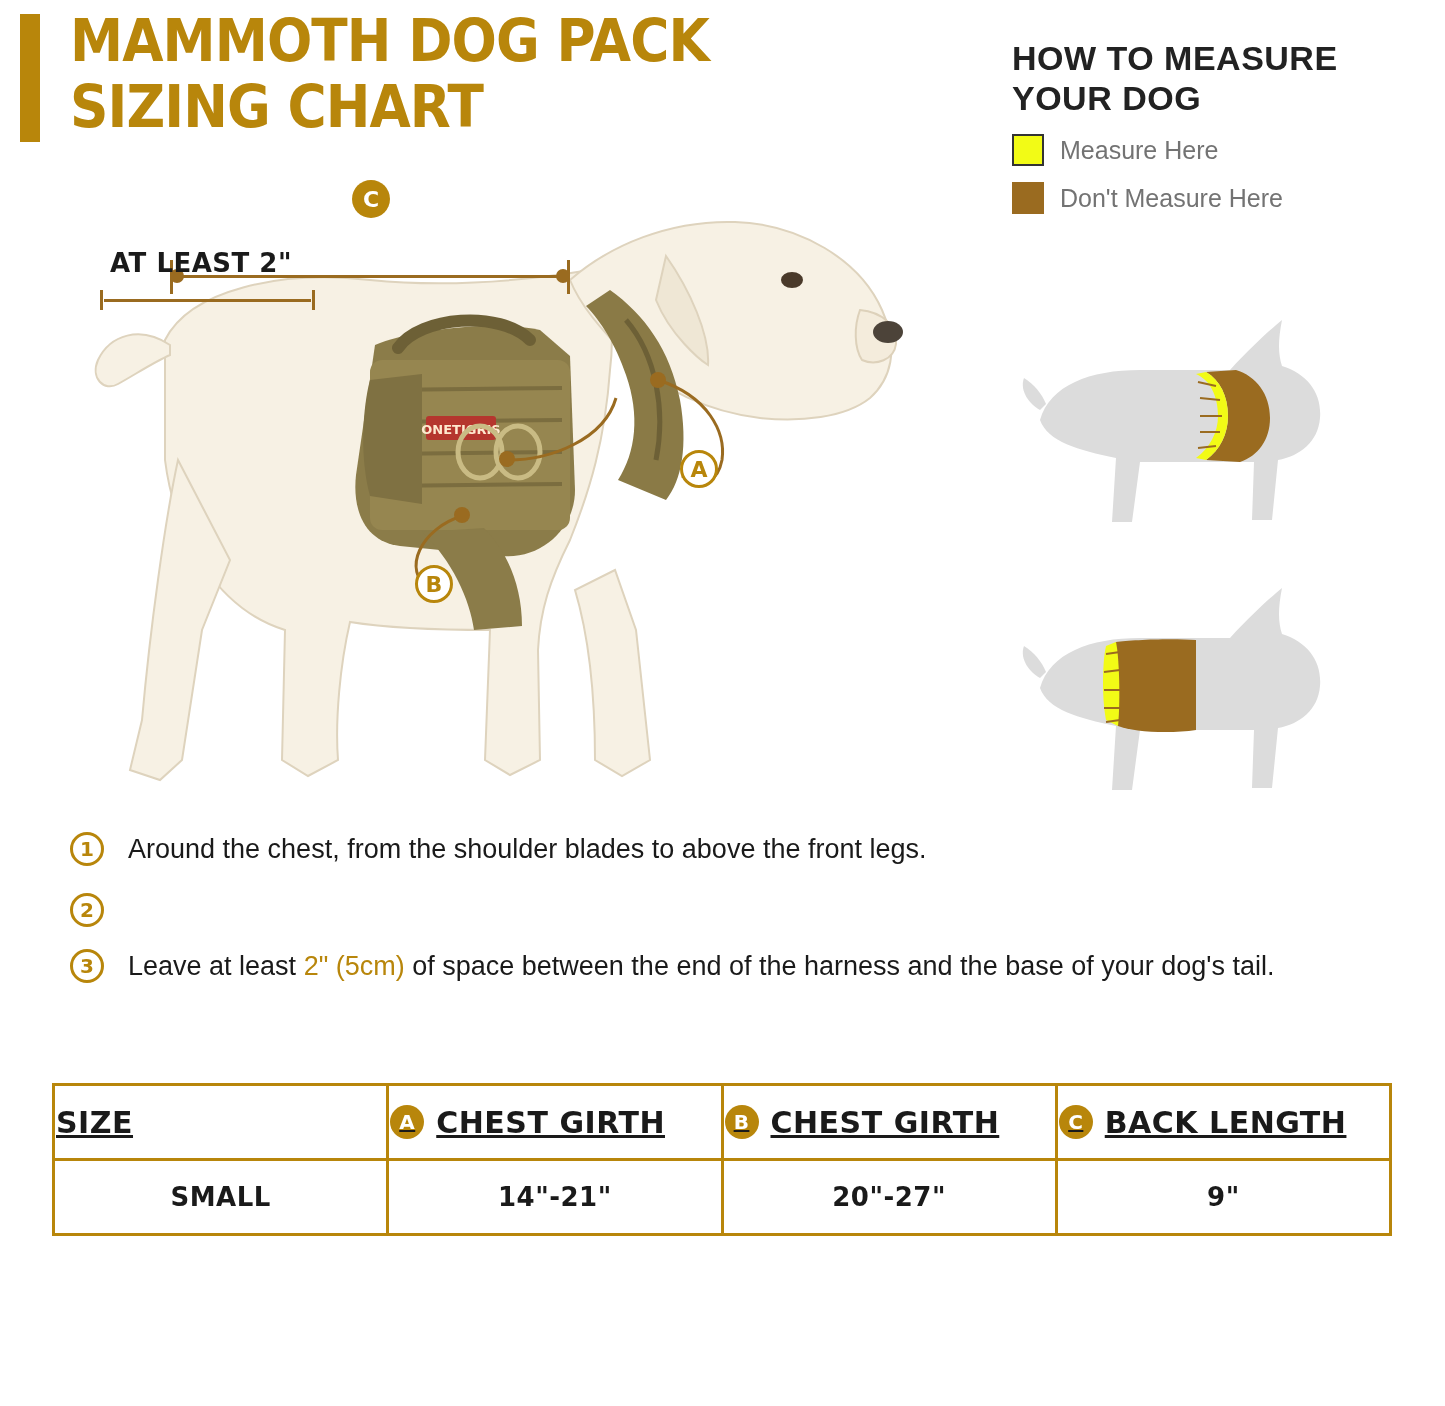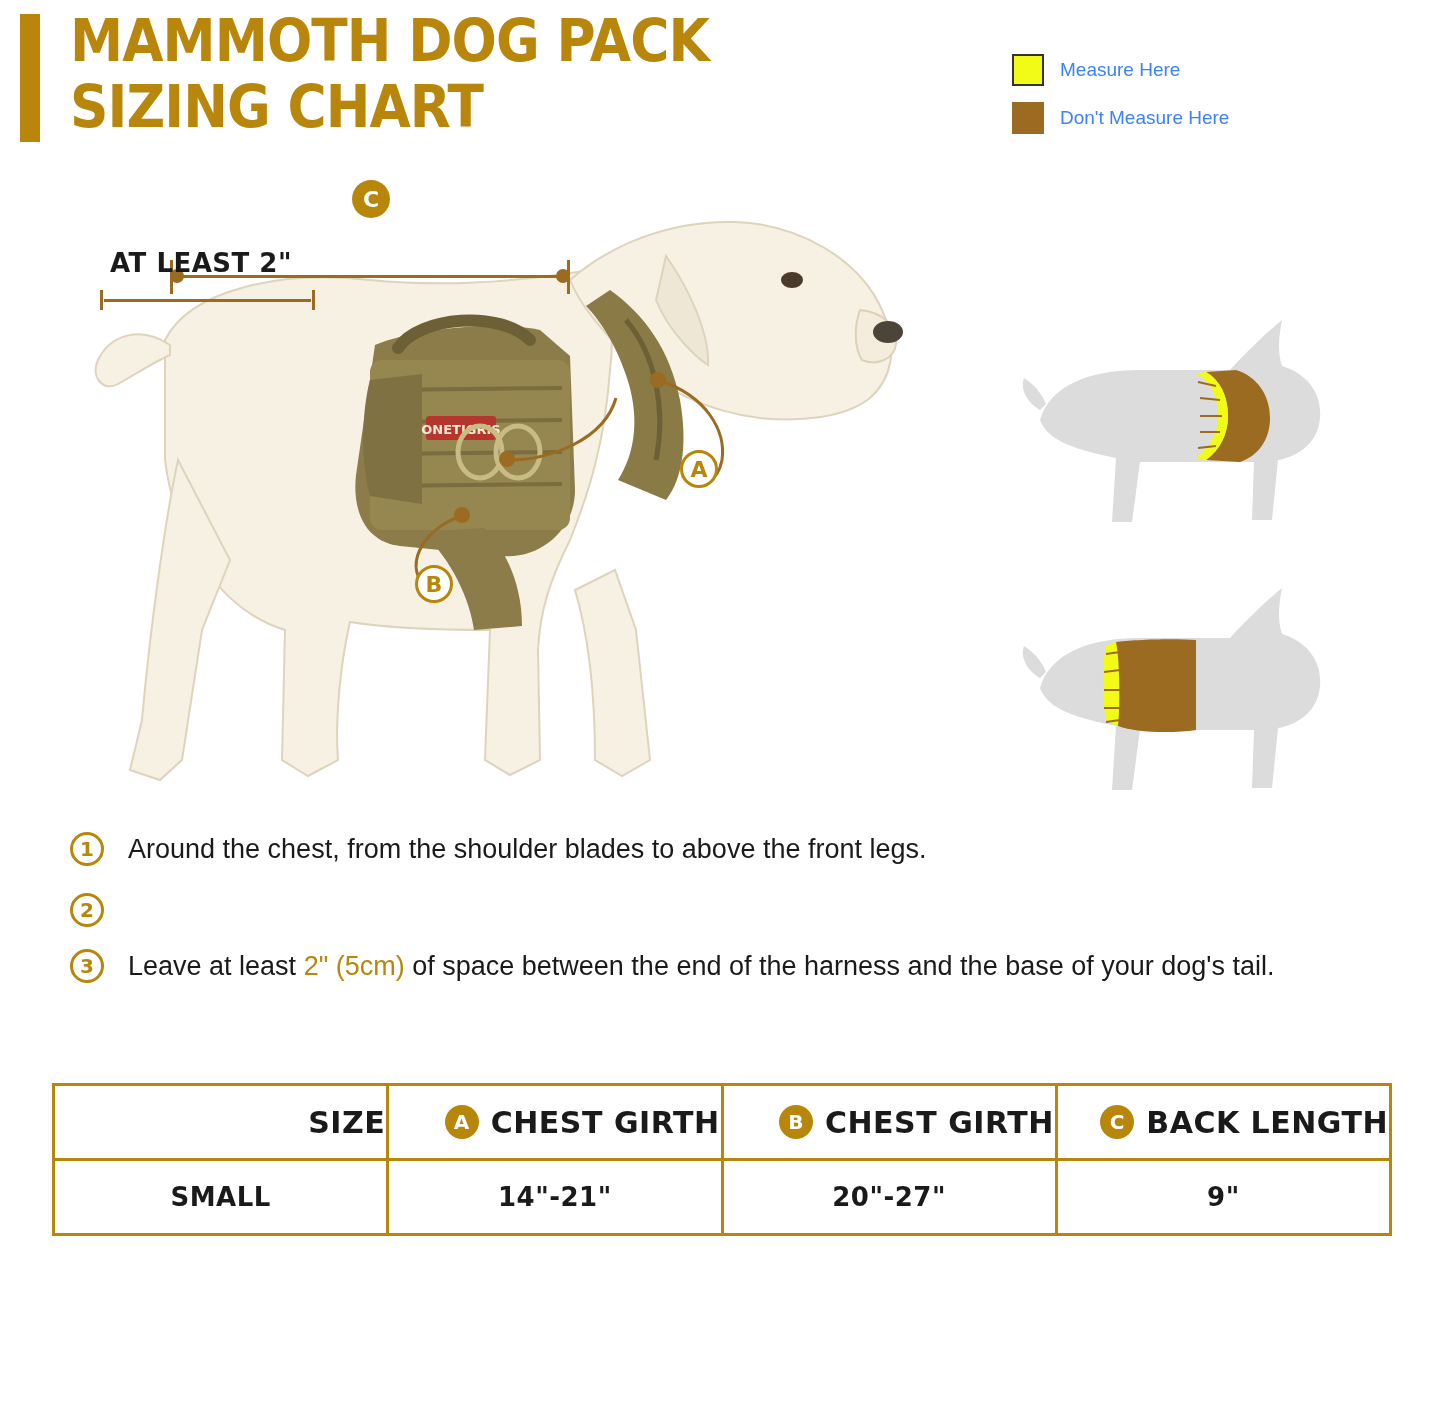--- a/index.html
+++ b/index.html
@@ -66,22 +66,22 @@
   }
   .legend-swatch {
     width: 32px;
     height: 32px;
     margin-right: 16px;
     flex: none;
   }
   .legend-swatch.yellow { background: #f2fb16; border: 2px solid #333; box-sizing: border-box; }
   .legend-swatch.brown  { background: #9a6b20; }
   .legend-label {
-    font-size: 19px;
-    color: #3b82f6;
+    font-size: 25px;
+    color: #737373;
   }
 
   
   #dog-photo {
     position: absolute;
     left: 70px;
     top: 160px;
     width: 840px;
     height: 660px;
   }
@@ -216,37 +216,38 @@
     border: 3px solid #b8860b;
     text-align: center;
     font-family: "DejaVu Sans", sans-serif;
     font-weight: bold;
     font-size: 26px;
     color: #1a1a1a;
     height: 70px;
     letter-spacing: 0.5px;
   }
   #size-table th { font-size: 30px; }
-  .th-inner { display: flex; align-items: center; justify-content: flex-end; gap: 12px; }
+  .th-inner { display: flex; align-items: center; justify-content: flex-start; gap: 12px; text-decoration: underline; }
   .th-badge {
     width: 34px; height: 34px; border-radius: 50%;
     background: #b8860b; color: #fff;
     font-size: 20px; display:flex; align-items:center; justify-content:center;
   }
 </style>
 </head>
 <body>
 
 <div id="title-bar"></div>
 <div id="title-block">
   <div class="title-line">Mammoth Dog Pack</div>
   <div class="title-line">Sizing Chart</div>
 </div>
 
 <div id="howto">
+  <div id="howto-title">HOW TO MEASURE YOUR DOG</div>
 
   <div class="legend-row">
     <div class="legend-swatch yellow"></div>
     <div class="legend-label">Measure Here</div>
   </div>
 
   <div class="legend-row">
     <div class="legend-swatch brown"></div>
     <div class="legend-label">Don't Measure Here</div>
   </div>

